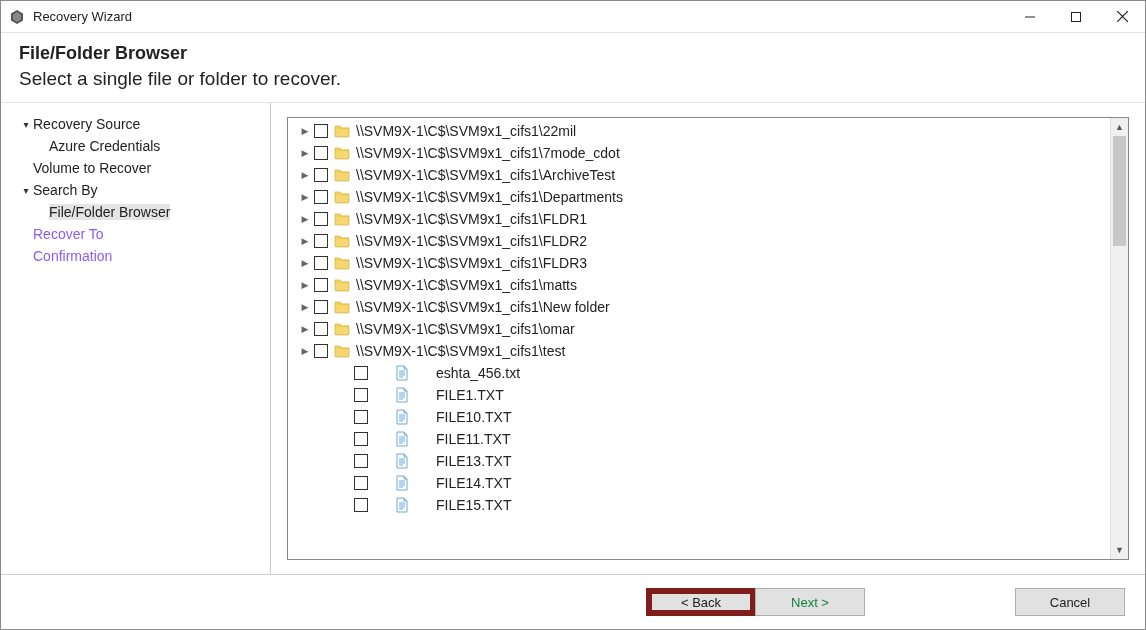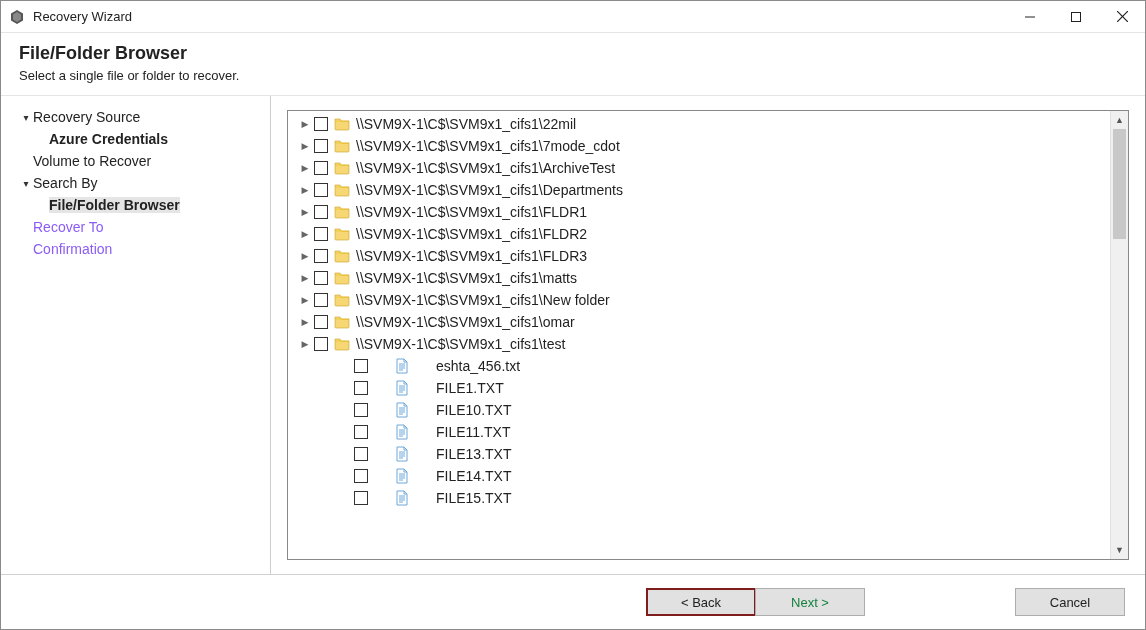--- a/index.html
+++ b/index.html
@@ -36,21 +36,21 @@
   }
   .header {
     padding: 10px 18px 12px 18px;
   }
   .header h1 {
     margin: 0 0 4px 0;
     font-size: 18px;
     font-weight: 700;
   }
   .header .subtitle {
-    font-size: 13px;
+    font-size: 19px;
   }
   .body {
     flex: 1;
     display: flex;
     border-top: 1px solid #e5e5e5;
     border-bottom: 1px solid #d0d0d0;
     min-height: 0;
   }
   .sidebar {
     width: 270px;
@@ -61,21 +61,21 @@
   .nav-item {
     display: flex; align-items: center;
     height: 22px;
     padding-left: 18px;
     cursor: default;
   }
   .nav-item .arrow {
     width: 14px; display: inline-block; text-align: center;
     font-size: 10px; color: #333;
   }
-  .nav-item.child { padding-left: 48px; font-weight: bold; }
+  .nav-item.child { padding-left: 48px; }
   .nav-item.selected .label {
     background: #e5e5e5;
   }
   .nav-item.disabled { color: #8b5cf6; }
   .main {
     flex: 1;
     padding: 14px 16px 14px 16px;
     min-width: 0;
   }
   .tree-wrap {
@@ -139,21 +139,21 @@
   }
   .btn {
     min-width: 110px; height: 28px;
     border: 1px solid #adadad;
     background: #e1e1e1;
     display: flex; align-items: center; justify-content: center;
     font-size: 13px;
     margin-left: 0;
   }
   .btn.primary {
-    border: 2px solid #7f1d1d;
+    border: 6px solid #7f1d1d;
     background: #e1e1e1;
   }
   .btn.disabled { color: #15803d; }
   .btn-gap { width: 150px; }
   .btn + .btn.adj { margin-left: -1px; }
 </style>
 </head>
 <body>
 
 <div class="window">

